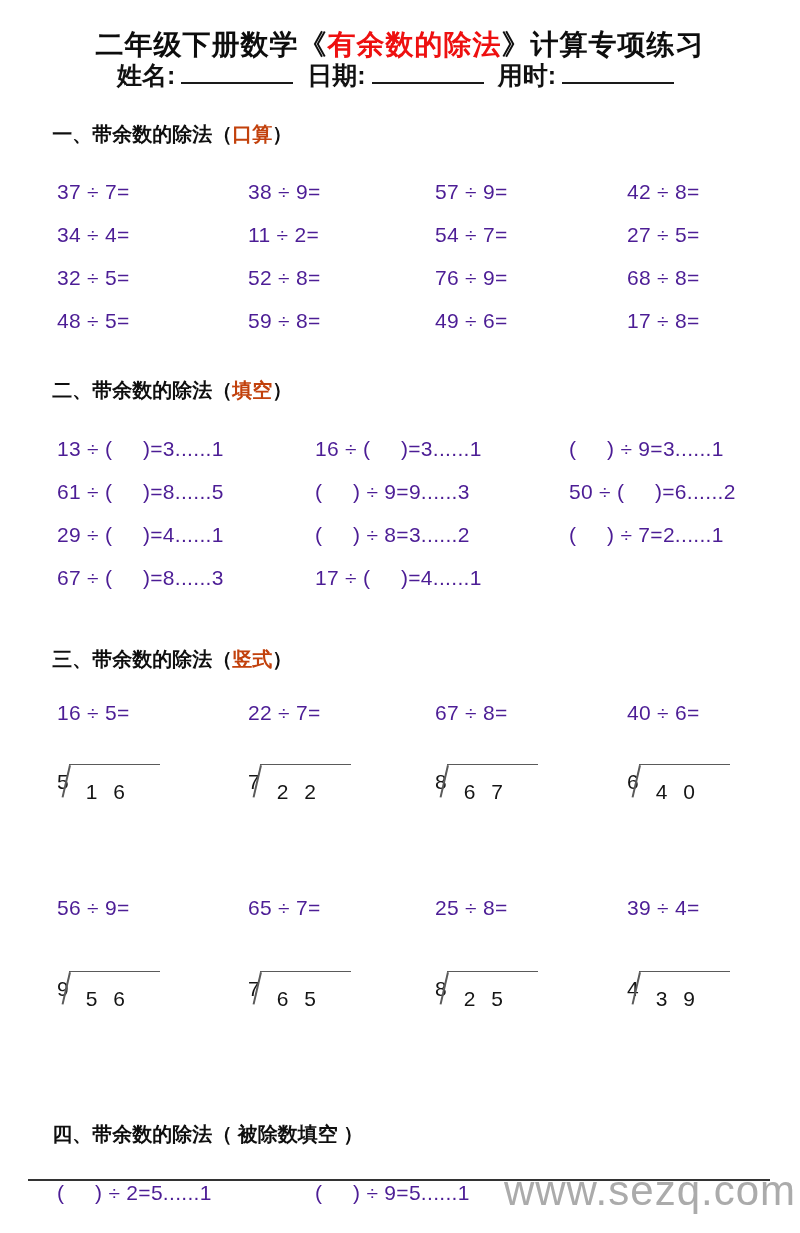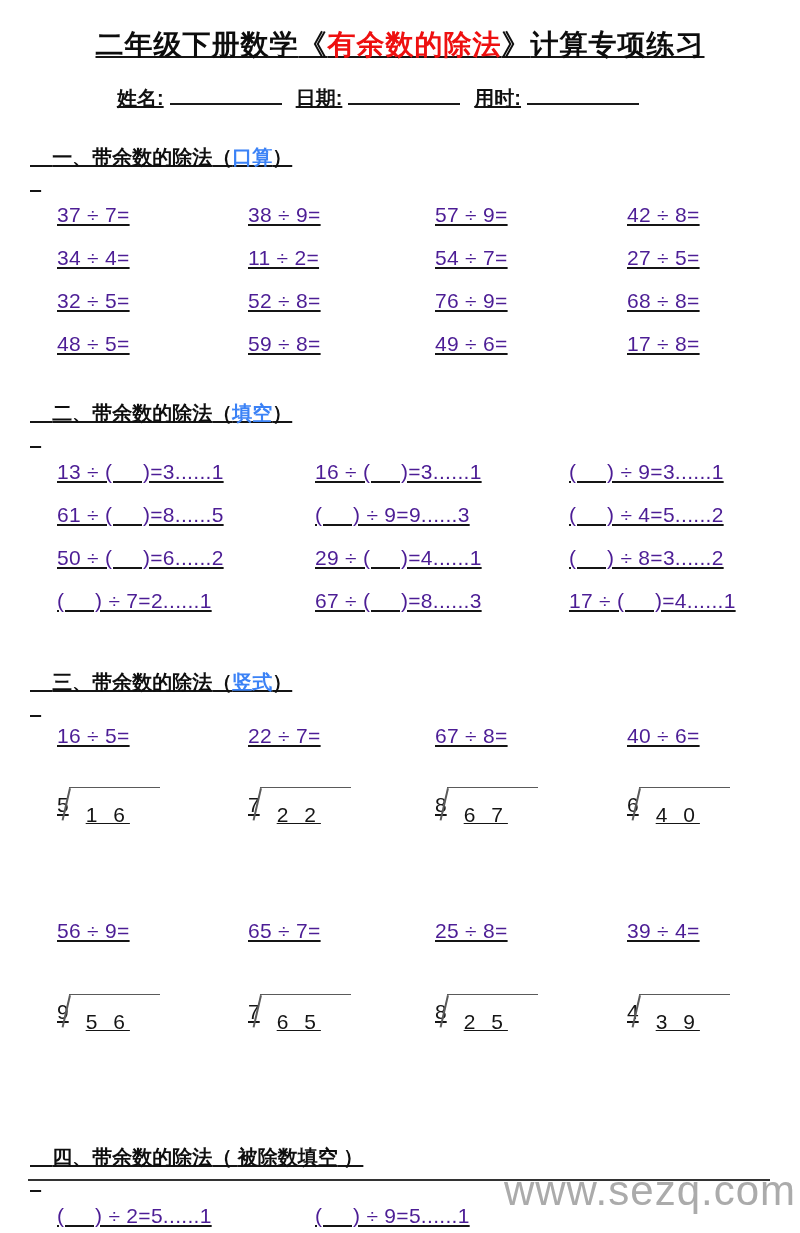--- a/index.html
+++ b/index.html
@@ -4,39 +4,37 @@
 <style>
   html, body { margin: 0; padding: 0; background: #ffffff; }
   .page {
     position: relative;
     width: 800px;
     height: 1233px;
     background: #ffffff;
     overflow: hidden;
     font-family: "Liberation Sans", sans-serif;
     color: #151515;
-    text-decoration: underline;
   }
   
   .title {
     padding-top: 27px;
     text-align: center;
     font-size: 28px;
     font-weight: 700;
     letter-spacing: 1px;
     line-height: 36px;
     color: #0d0d0d;
     white-space: nowrap;
   }
   .title .red { color: #ee1010; }
   
   .info-row {
-    margin-top: 23px;
     padding-left: 117px;
-    font-size: 20px;
+    font-size: 25px;
     font-weight: 700;
     line-height: 24px;
     color: #111111;
     white-space: nowrap;
   }
   .blank {
     display: inline-block;
     width: 112px;
     height: 15px;
     border-bottom: 2px solid #1a1a1a;
@@ -45,21 +43,21 @@
   .blank.last { margin-right: 0; }
   
   .sec-h {
     padding-left: 30px;
     font-size: 20px;
     font-weight: 700;
     line-height: 25px;
     color: #0f0f0f;
     white-space: pre;
   }
-  .sec-h .tag-teal { color: #3b82f6; }
+  .sec-h .tag-teal { color: #c2410c; }
   .h-s1 { margin-top: 10px; }
   .h-s2 { margin-top: 21px; }
   .h-s3 { margin-top: 33px; }
   .h-s4 { margin-top: 88px; }
   
   .grid4 {
     display: grid;
     grid-template-columns: 191px 187px 192px auto;
     row-gap: 21px;
     padding-left: 57px;
@@ -169,21 +167,20 @@
 
   <div class="sec-h h-s2">
     <span>二、带余数的除法</span><span>（</span><span class="tag-teal">填空</span><span>）</span>
   </div>
   <div class="grid3 g-s2">
     <span class="prob">13 ÷ (     )=3......1</span>
     <span class="prob">16 ÷ (     )=3......1</span>
     <span class="prob">(     ) ÷ 9=3......1</span>
     <span class="prob">61 ÷ (     )=8......5</span>
     <span class="prob">(     ) ÷ 9=9......3</span>
-    <span class="prob">(     ) ÷ 4=5......2</span>
     <span class="prob">50 ÷ (     )=6......2</span>
     <span class="prob">29 ÷ (     )=4......1</span>
     <span class="prob">(     ) ÷ 8=3......2</span>
     <span class="prob">(     ) ÷ 7=2......1</span>
     <span class="prob">67 ÷ (     )=8......3</span>
     <span class="prob">17 ÷ (     )=4......1</span>
   </div>
 
   <div class="sec-h h-s3">
     <span>三、带余数的除法</span><span>（</span><span class="tag-teal">竖式</span><span>）</span>

